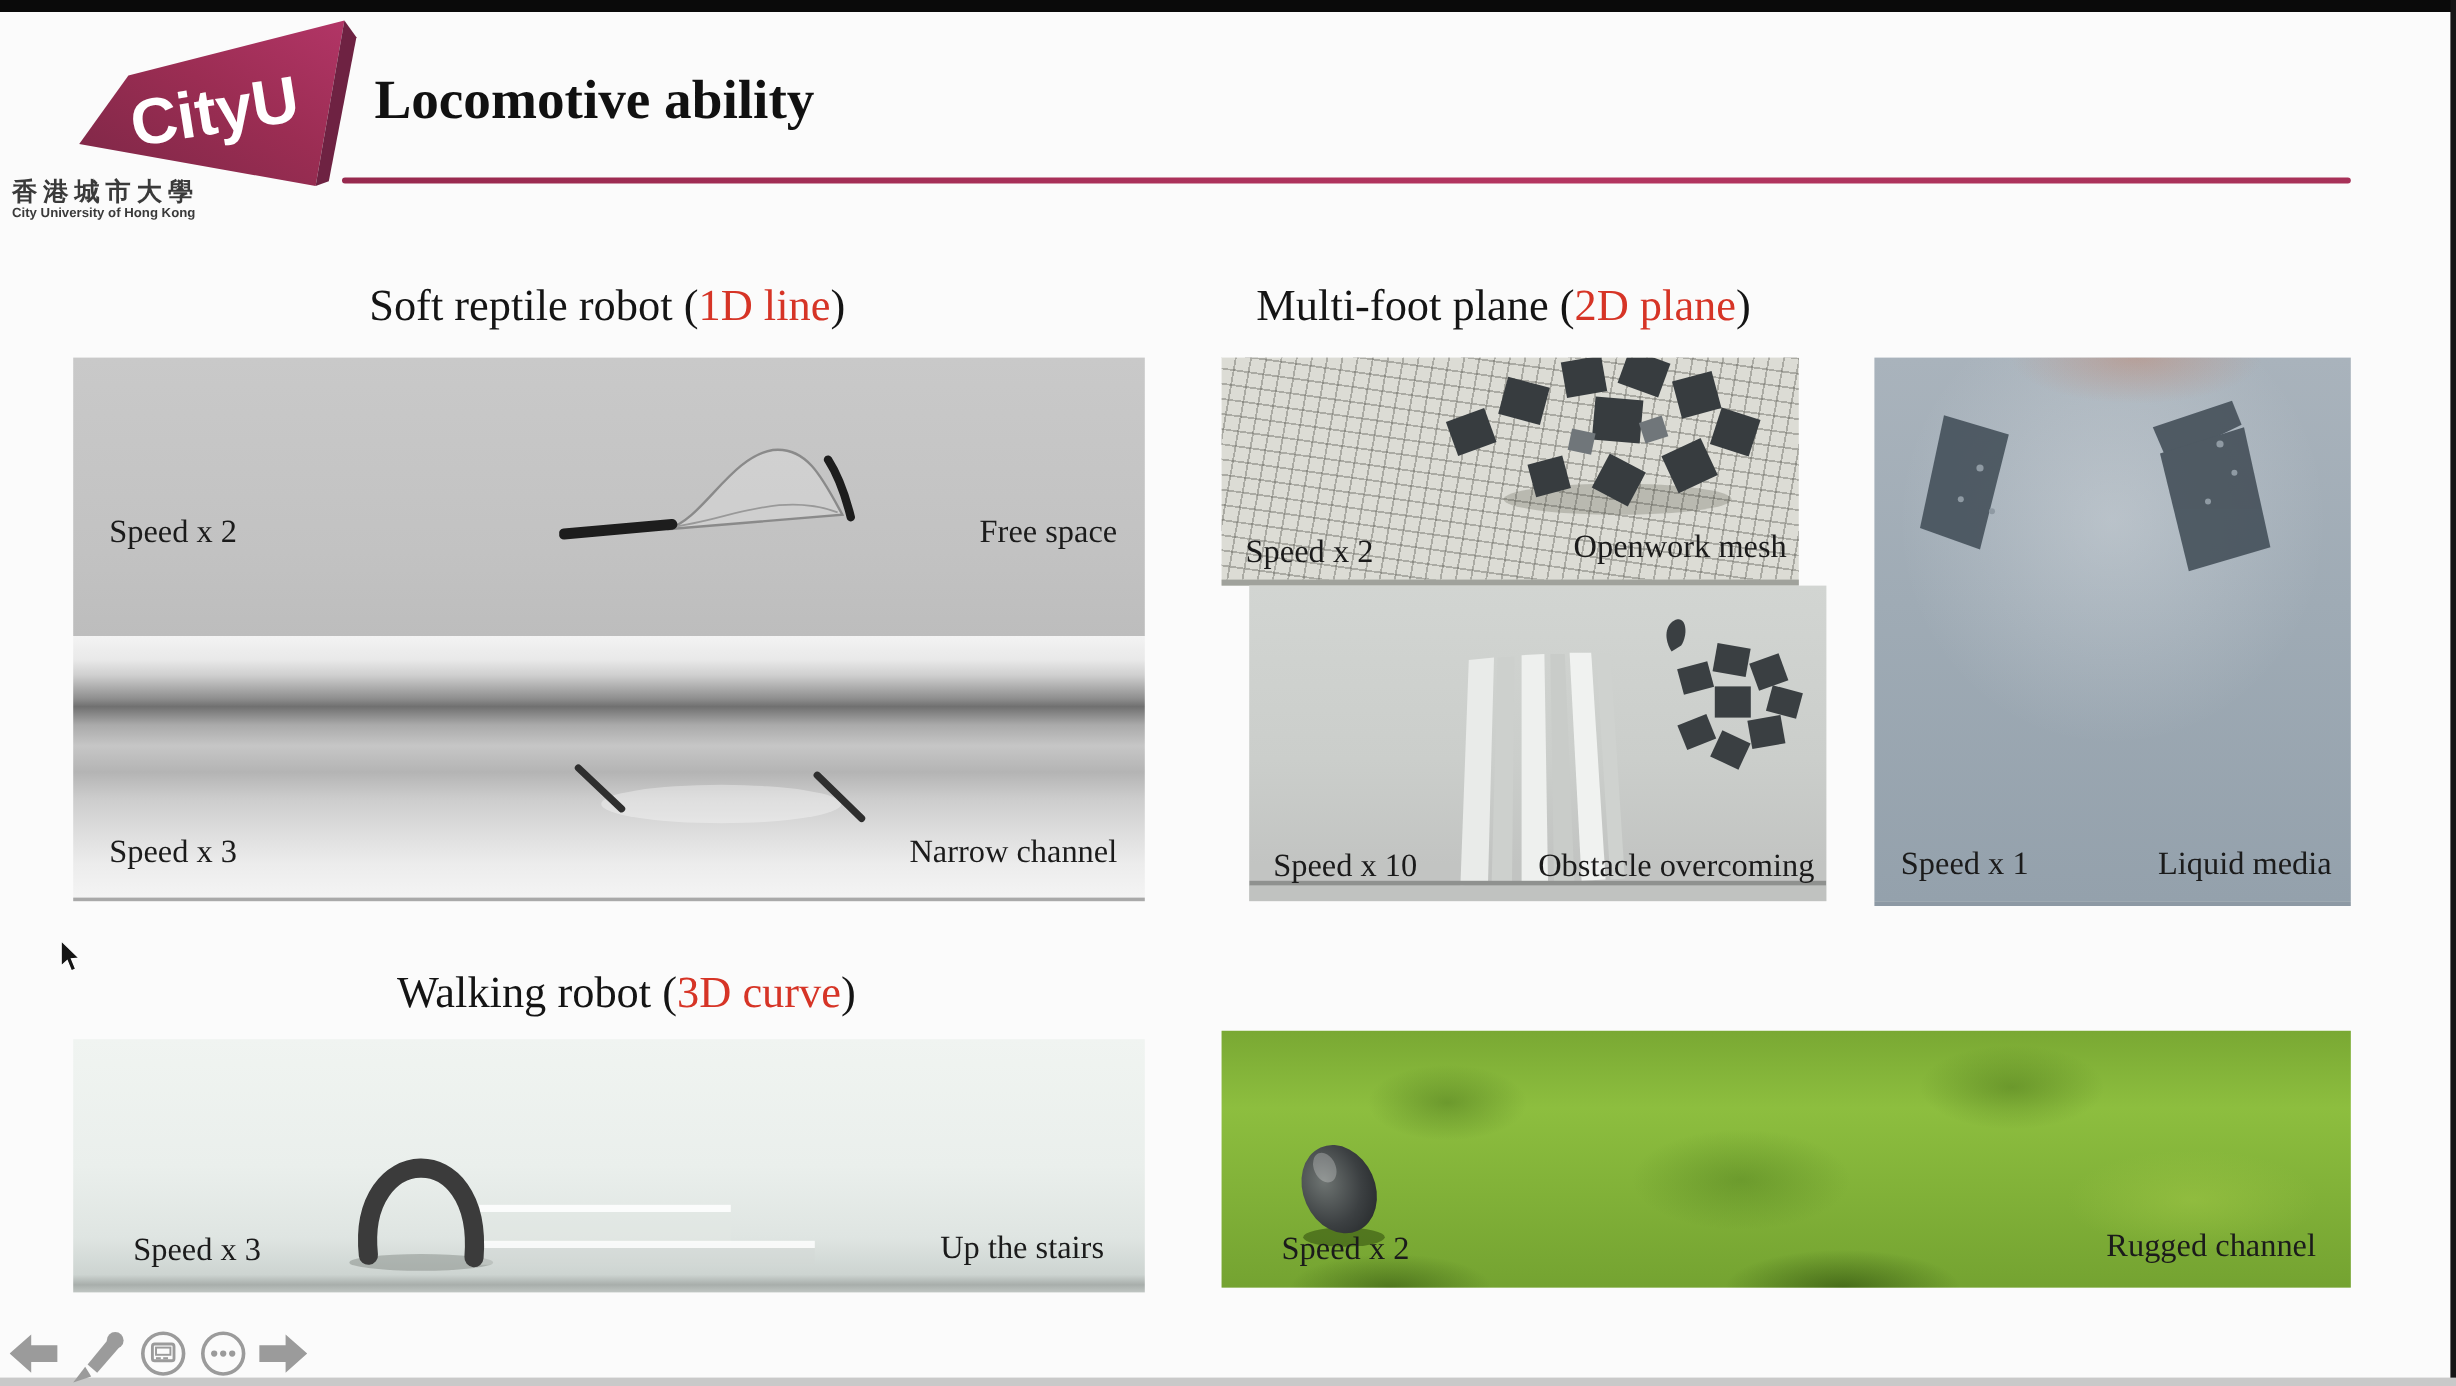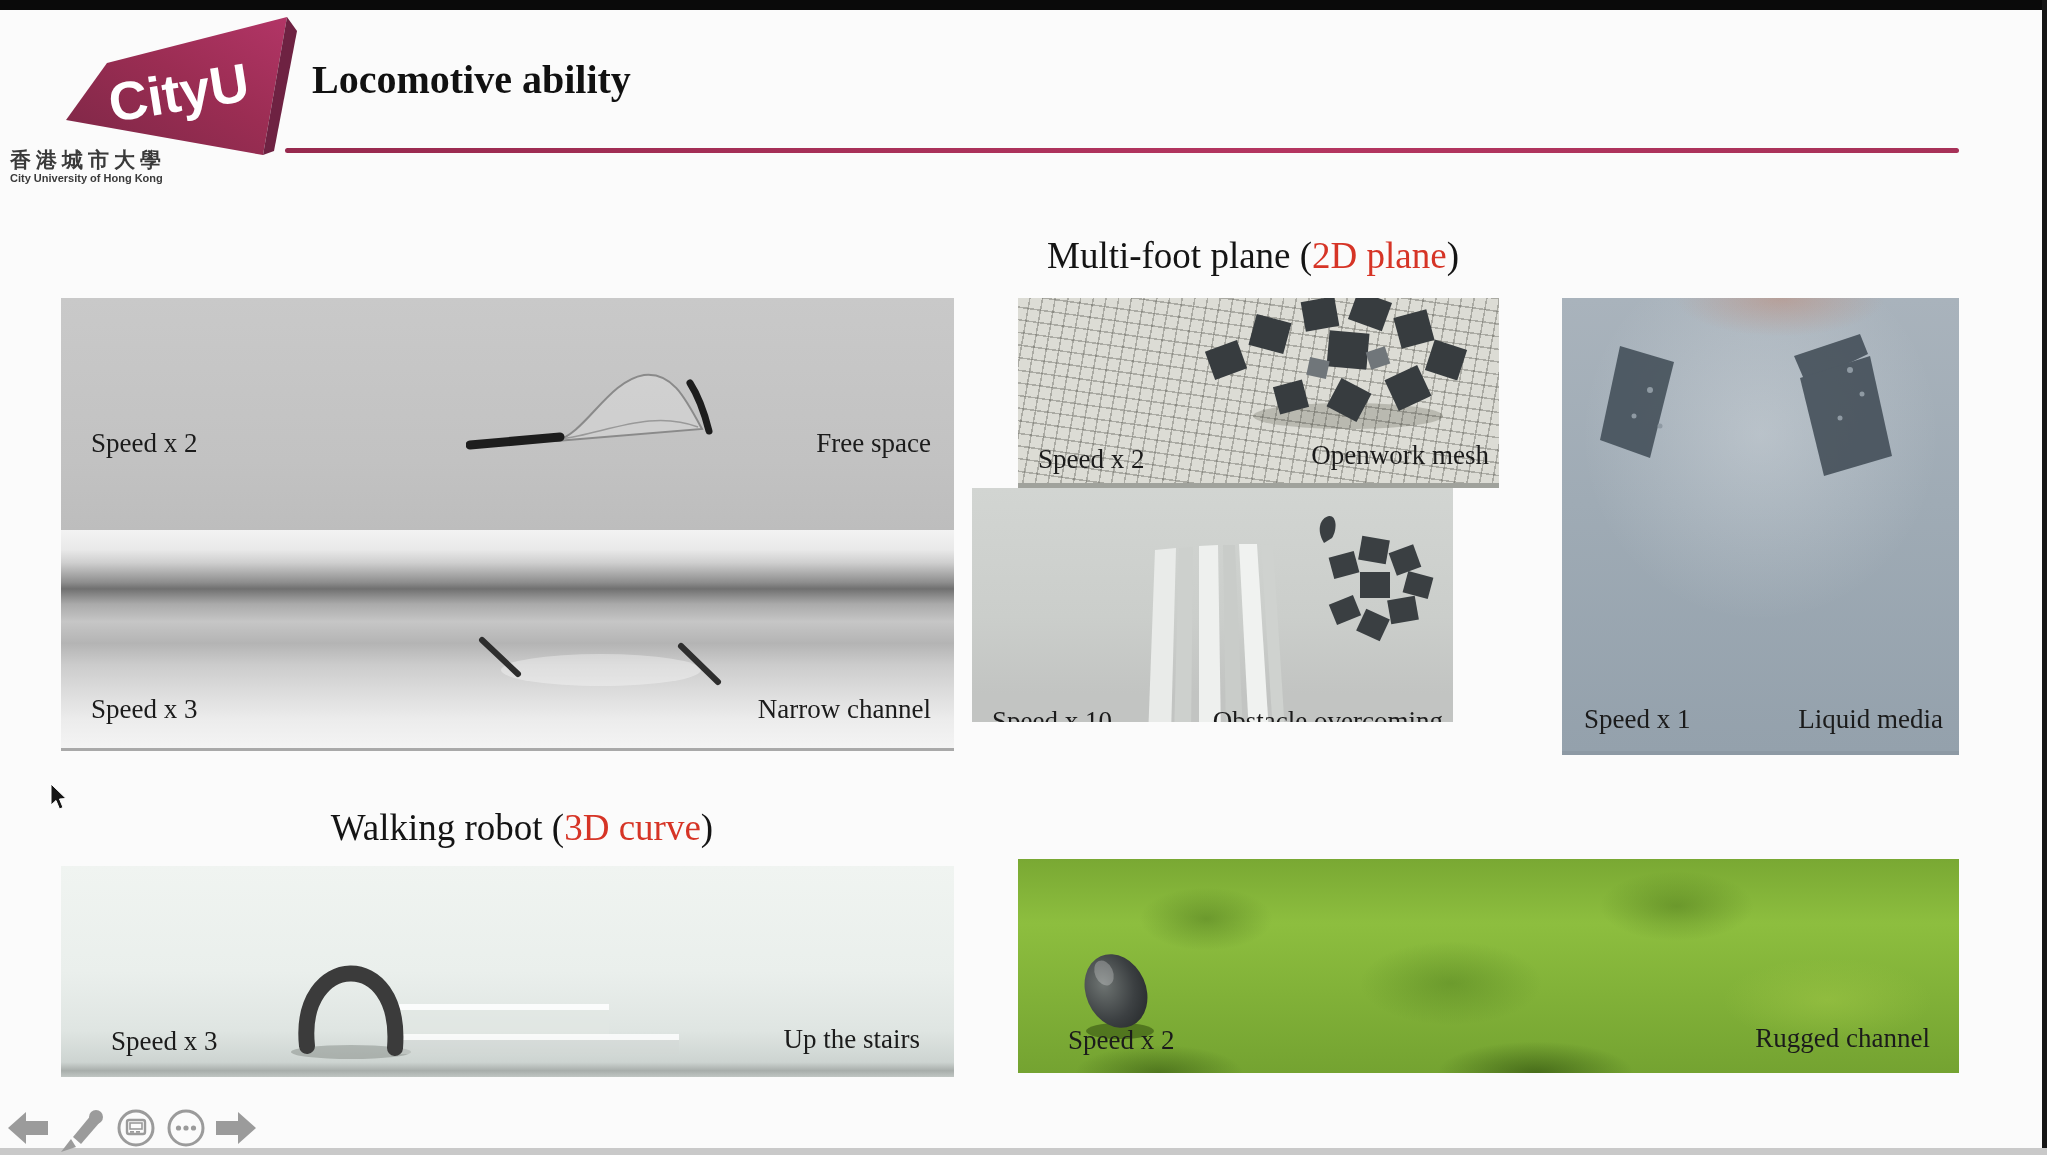--- a/index.html
+++ b/index.html
@@ -8,38 +8,38 @@
   .abs{position:absolute;}
   
   .topbar{left:0;top:0;width:2047px;height:10px;background:#0a0a0a;}
   .right-edge{right:0;top:0;width:5px;height:1155px;background:#161616;}
   .bottomstrip{left:0;bottom:0;width:2047px;height:7px;background:#c9c9c9;}
   
   #logo-svg{left:52px;top:10px;}
   .logo-cn{left:10px;top:146px;font-family:"DejaVu Sans",sans-serif;font-size:21px;letter-spacing:5px;color:#3a3a3a;font-weight:600;}
   .logo-en{left:10px;top:172px;font-family:"Liberation Sans","DejaVu Sans",sans-serif;font-size:11px;color:#3a3a3a;font-weight:700;}
   
-  .slide-title{left:312px;top:56px;font-size:40px;font-weight:700;color:#111;}
+  .slide-title{left:312px;top:56px;font-size:46px;font-weight:700;color:#111;}
   .rule{left:285px;top:148px;width:1674px;height:5px;background:linear-gradient(90deg,#97294e,#b43560 60%,#a73158);border-radius:3px;}
   
   .sec-title{font-size:37px;color:#141414;white-space:nowrap;transform:translateX(-50%);}
   .sec-title .tag{color:#d63426;}
   
   .video{position:absolute;overflow:hidden;}
   .lbl{position:absolute;font-size:27px;color:#1b1b1b;white-space:nowrap;}
   #vid-free{left:61px;top:298px;width:893px;height:232px;
     background:linear-gradient(180deg,#c9c9c9 0%,#c2c2c2 70%,#bdbdbd 100%);}
   #vid-narrow{left:61px;top:530px;width:893px;height:218px;border-bottom:3px solid #a9a9a9;
     background:linear-gradient(180deg,#f3f3f3 0%,#e9e9e9 9%,#cfcfcf 15%,#8e8e8e 24%,#707070 27%,#aaaaaa 34%,#c6c6c6 42%,#b4b4b4 52%,#cccccc 62%,#dcdcdc 74%,#ececec 87%,#f4f4f4 100%);}
   #vid-mesh{left:1018px;top:298px;width:481px;height:185px;background-color:#dcdcd5;
     background-image:
       repeating-linear-gradient(100deg,rgba(95,95,88,0) 0 11px,rgba(95,95,88,.40) 11px 12.5px),
       repeating-linear-gradient(8deg,rgba(95,95,88,0) 0 11px,rgba(95,95,88,.40) 11px 12.5px);
     border-bottom:5px solid #a0a29c;}
-  #vid-obstacle{left:972px;top:488px;width:481px;height:234px;
+  #vid-obstacle{left:1041px;top:488px;width:481px;height:263px;
     background:linear-gradient(180deg,#d2d5d2 0%,#cbcecb 55%,#c2c4c2 88%,#c2c4c2 100%);}
   #vid-jelly{left:1562px;top:298px;width:397px;height:453px;border-bottom:4px solid #8d99a4;
     background:
       radial-gradient(150px 55px at 55% 0%,rgba(195,120,90,.38),transparent 70%),
       radial-gradient(60% 55% at 50% 30%,rgba(238,241,243,.30),transparent 75%),
       linear-gradient(180deg,#a9b3bc 0%,#9fabb5 45%,#94a1ac 100%); text-align: right;}
   #vid-walk{left:61px;top:866px;width:893px;height:211px;
     background:linear-gradient(180deg,#f0f4f1 0%,#eaefec 50%,#dfe5e2 78%,#cdd4d1 93%,#a8aeab 97%,#c0c6c3 100%);}
   #vid-capsule{left:1018px;top:859px;width:941px;height:214px;background-color:#8cbd3e;
     background-image:
@@ -76,20 +76,23 @@
     <polygon points="235,7 55,53 14,110 211,145" fill="url(#lg)"></polygon>
     <polygon points="235,7 245,21 222,141 211,145" fill="#6e2242"></polygon>
     <text x="60" y="112" transform="rotate(-9 60 112)" fill="#ffffff" font-family="Liberation Sans, DejaVu Sans, sans-serif" font-size="54" font-weight="600">CityU</text>
   </svg>
   <div class="abs logo-cn">香港城市大學</div>
   <div class="abs logo-en">City University of Hong Kong</div>
 
   <h1 class="abs slide-title" style="margin:0">Locomotive ability</h1>
   <div class="abs rule"></div>
 
+  <div class="abs sec-title" style="left:506px;top:234px">
+    <span>Soft reptile robot (</span><span class="tag">1D line</span><span>)</span>
+  </div>
   <div class="abs sec-title" style="left:1253px;top:234px">
     <span>Multi-foot plane (</span><span class="tag">2D plane</span><span>)</span>
   </div>
   <div class="abs sec-title" style="left:522px;top:806px">
     <span>Walking robot (</span><span class="tag">3D curve</span><span>)</span>
   </div>
 
   <div id="vid-free" class="video">
     <svg class="abs" style="left:405px;top:65px" width="260" height="95" viewBox="0 0 260 95">
       <path d="M90,78 C120,70 142,18 178,12 C205,9 218,32 236,66 L90,78 Z" fill="rgba(255,255,255,0.20)" stroke="#8a8a8a" stroke-width="2"></path>

